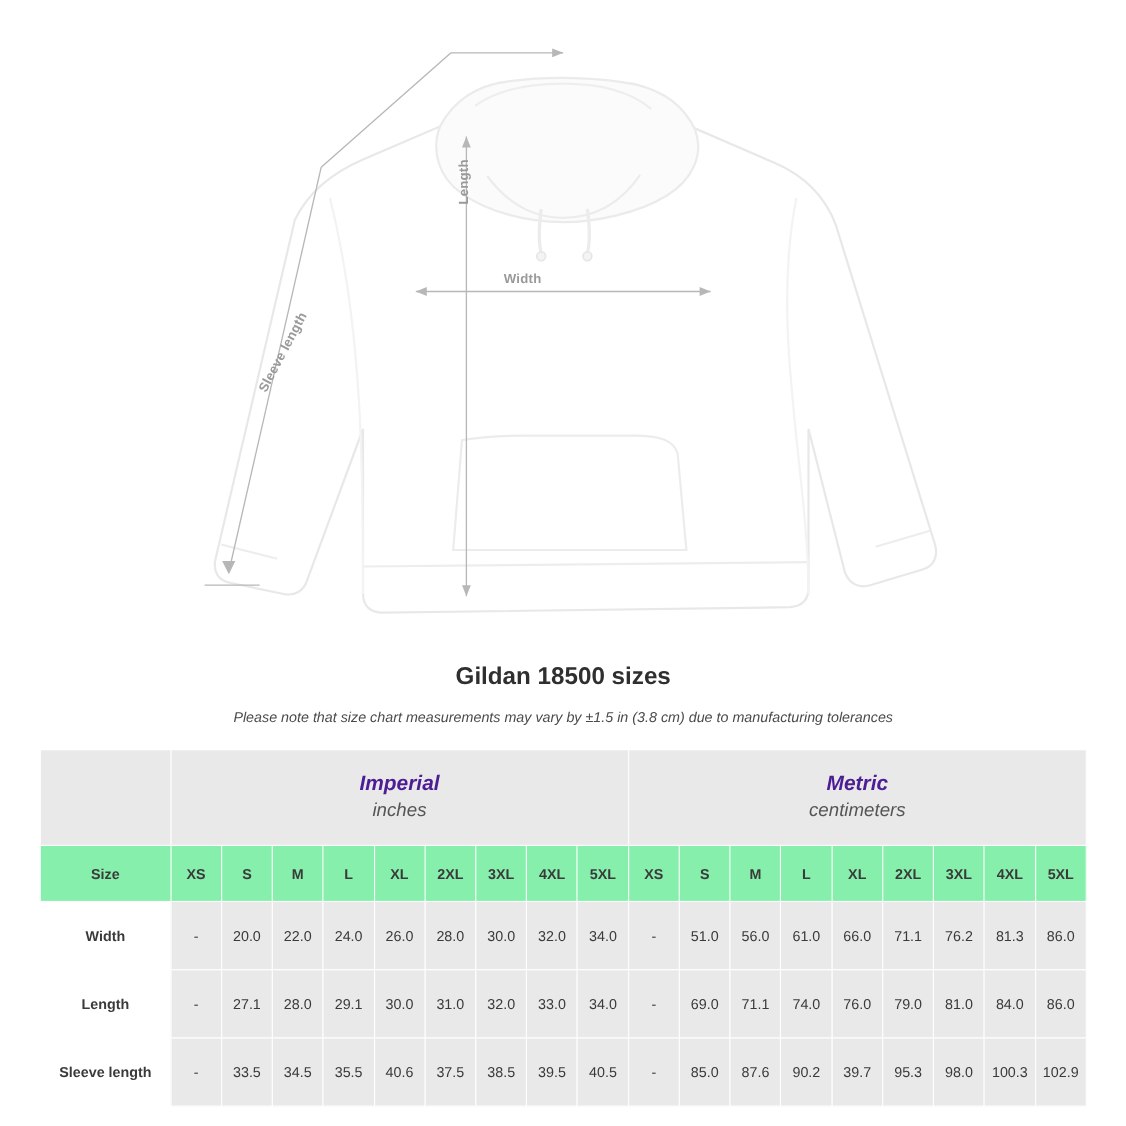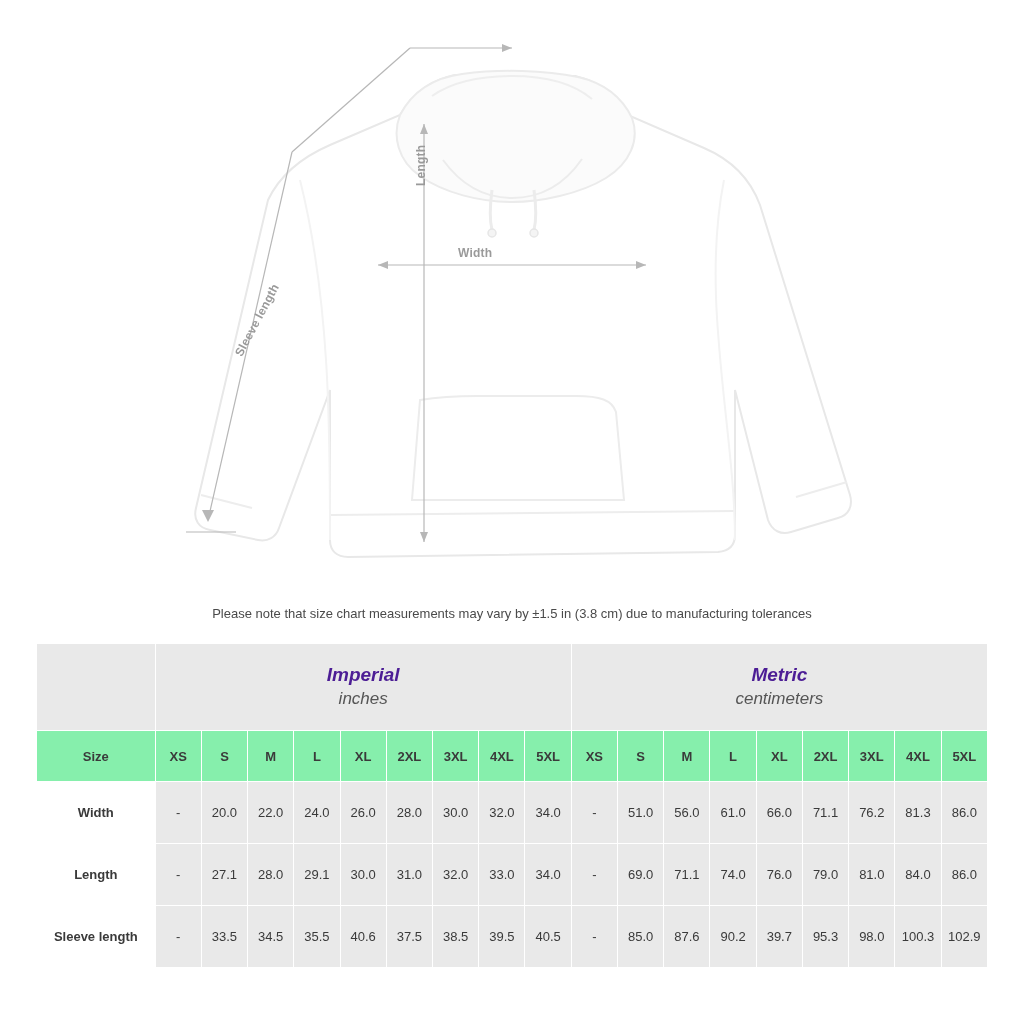--- a/index.html
+++ b/index.html
@@ -65,20 +65,21 @@
     margin-top: 12px;
   }
   .chart-title {
     font-size: 22px;
     font-weight: bold;
     color: #2f2f2f;
     margin: 0 0 10px 0;
   }
   .chart-note {
     font-size: 13px;
+    font-style: italic;
     color: #4a4a4a;
     margin: 16px;
   }
 
   
   .table-wrap {
     margin: 22px 36px 0 36px;
   }
   table.size-table {
     border-collapse: collapse;
@@ -209,20 +210,21 @@
         <line x1="186" y1="532" x2="236" y2="532"></line>
       </g>
     </svg>
 
     <div class="dim-label width-label">Width</div>
     <div class="dim-label length-label">Length</div>
     <div class="dim-label sleeve-label">Sleeve length</div>
   </div>
 
   <div class="title-block">
+    <h1 class="chart-title">Gildan 18500 sizes</h1>
     <p class="chart-note">Please note that size chart measurements may vary by ±1.5 in (3.8 cm) due to manufacturing tolerances</p>
   </div>
 
   <div class="table-wrap">
     <table class="size-table">
       <colgroup>
         <col class="col-label">
         <col class="col-val">
           <col class="col-val">
           <col class="col-val">

